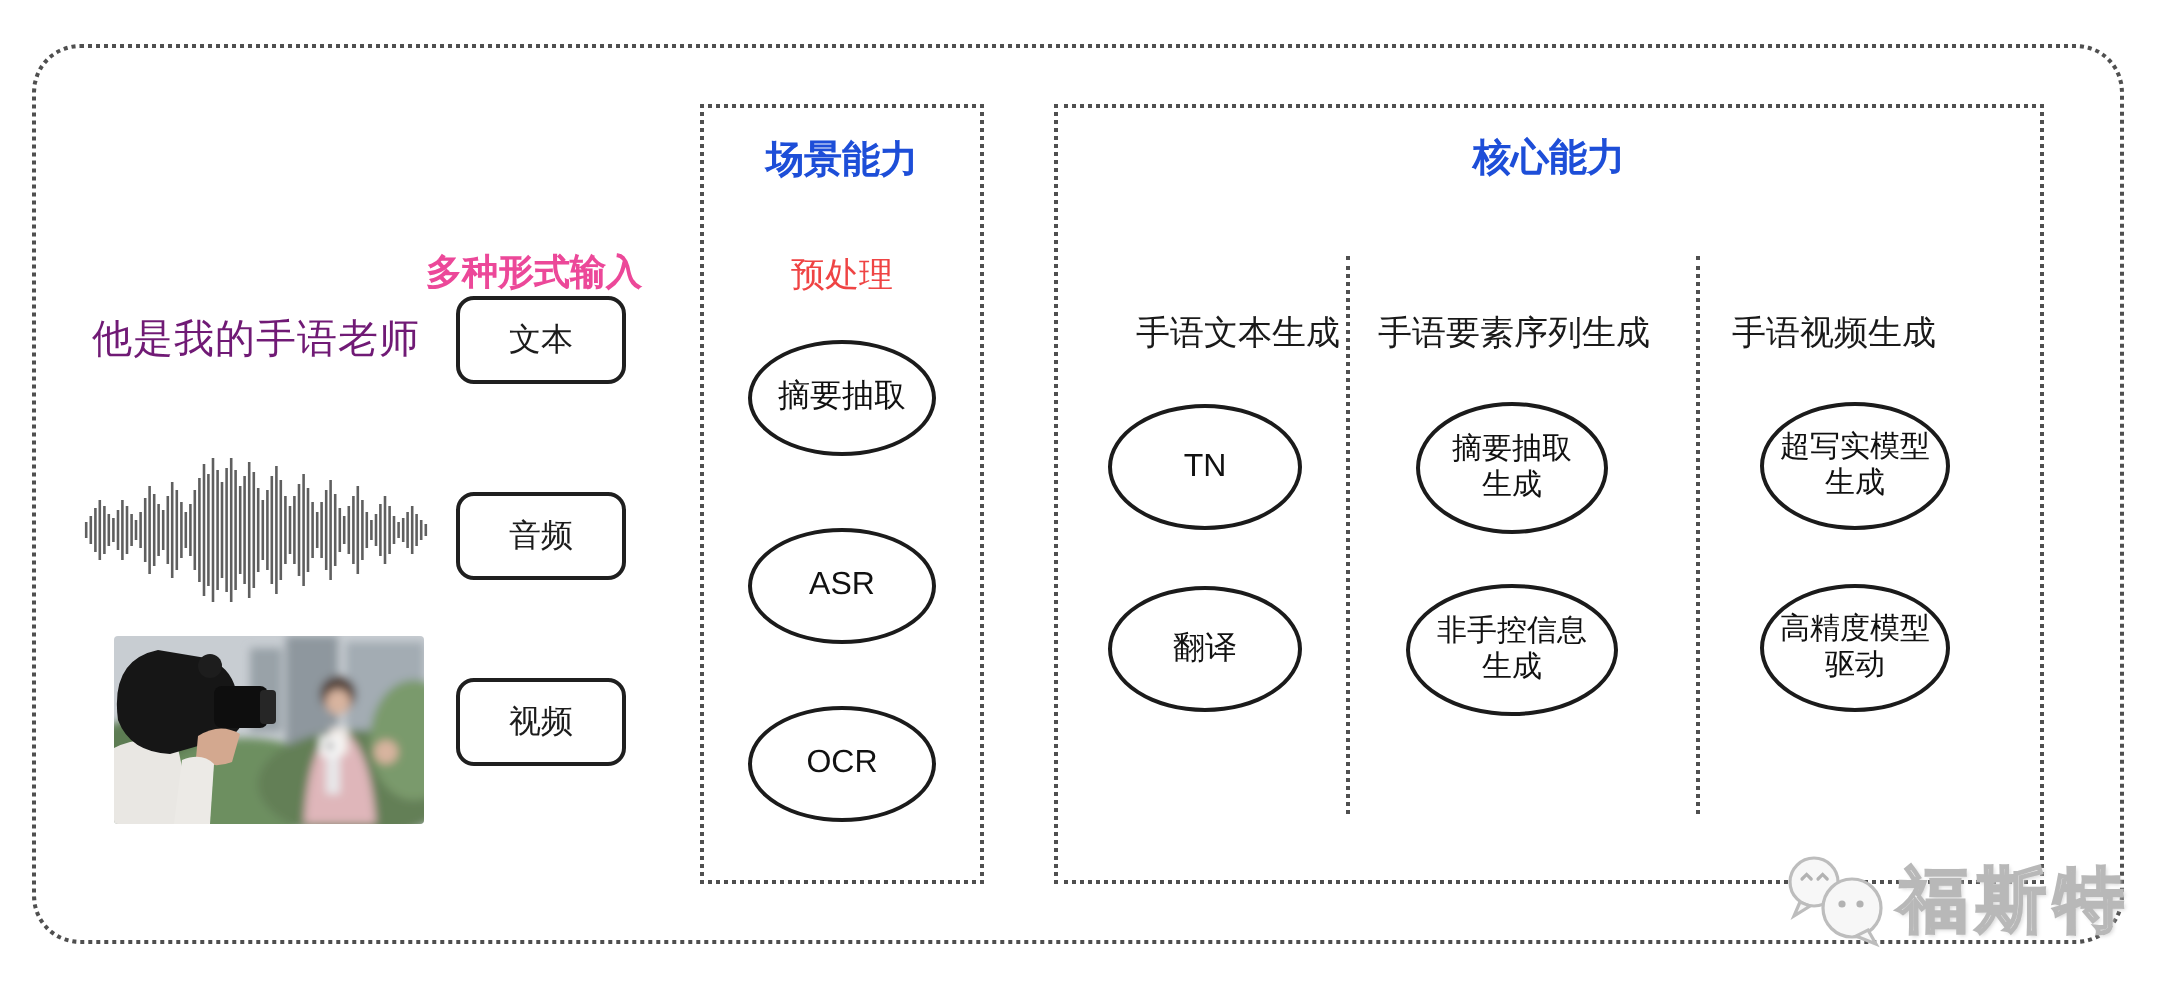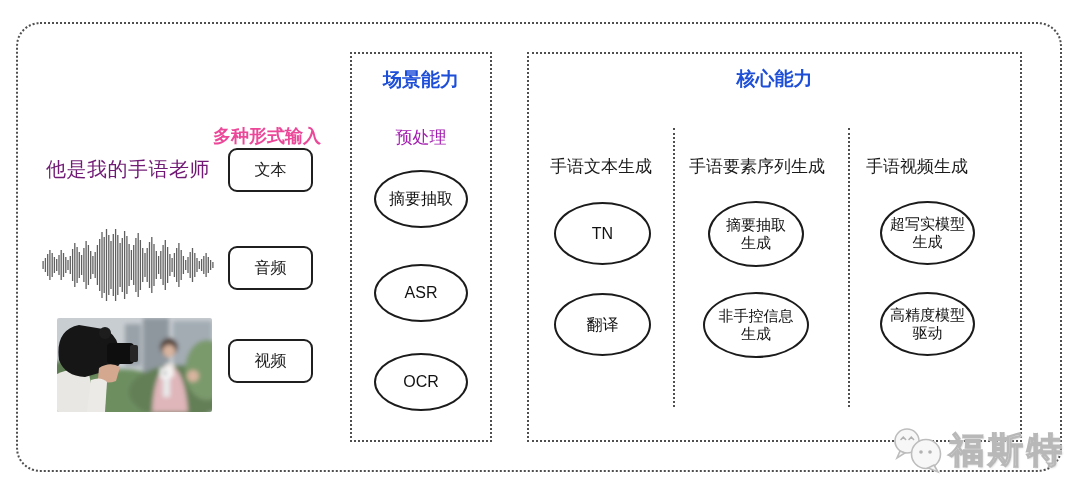--- a/index.html
+++ b/index.html
@@ -36,36 +36,36 @@
   .dashed-box{
     border:2px dotted #4f4f4f; box-sizing:border-box; background:transparent;
   }
   .scene-box{left:350px; top:52px; width:142px; height:390px;}
   .core-box{left:527px; top:52px; width:495px; height:390px;}
   .box-title{
     left:0; right:0; text-align:center; font-weight:700;
     font-size:19px; color:#1d4ed8; white-space:nowrap;
   }
   .scene-sub{
-    left:0; right:0; top:72px; text-align:center; font-size:17px; color:#a21caf;
+    left:0; right:0; top:72px; text-align:center; font-size:17px; color:#ef4444;
   }
   .onode{
     border:2.5px solid #1b1b1b; border-radius:50%; background:#ffffff;
     box-sizing:border-box; display:flex; flex-direction:column;
     align-items:center; justify-content:center; text-align:center;
     color:#111; line-height:1.22;
   }
   .scene-node{left:22px; width:94px; height:58px; font-size:16px;}
   .sn0{top:116px;} .sn1{top:210px;} .sn2{top:299px;}
   .vdiv{top:74px; height:279px; width:0; border-left:2px dotted #4f4f4f;}
   .vd1{left:144px;} .vd2{left:319px;}
   .col-header{
     top:101px; text-align:center; font-size:17px; color:#1a1a1a; white-space:nowrap;
   }
-  .ch0{left:0; width:144px;} .ch1{left:148px; width:160px;} .ch2{left:308px; width:160px;}
+  .ch0{left:18px; width:144px;} .ch1{left:148px; width:160px;} .ch2{left:308px; width:160px;}
   .core-node{font-size:16px;}
   .core-node.small{font-size:15px;}
   .cn-tn{left:25px; top:148px; width:97px; height:63px;}
   .cn-fy{left:25px; top:239px; width:97px; height:63px;}
   .cn-sk{left:179px; top:147px; width:96px; height:66px;}
   .cn-fsk{left:174px; top:238px; width:106px; height:66px;text-align:center;}
   .cn-cx{left:351px; top:147px; width:95px; height:64px;}
   .cn-gj{left:351px; top:238px; width:95px; height:64px;}
   .watermark{
     left:890px; top:426px; display:flex; align-items:center; gap:1px; z-index:5;

